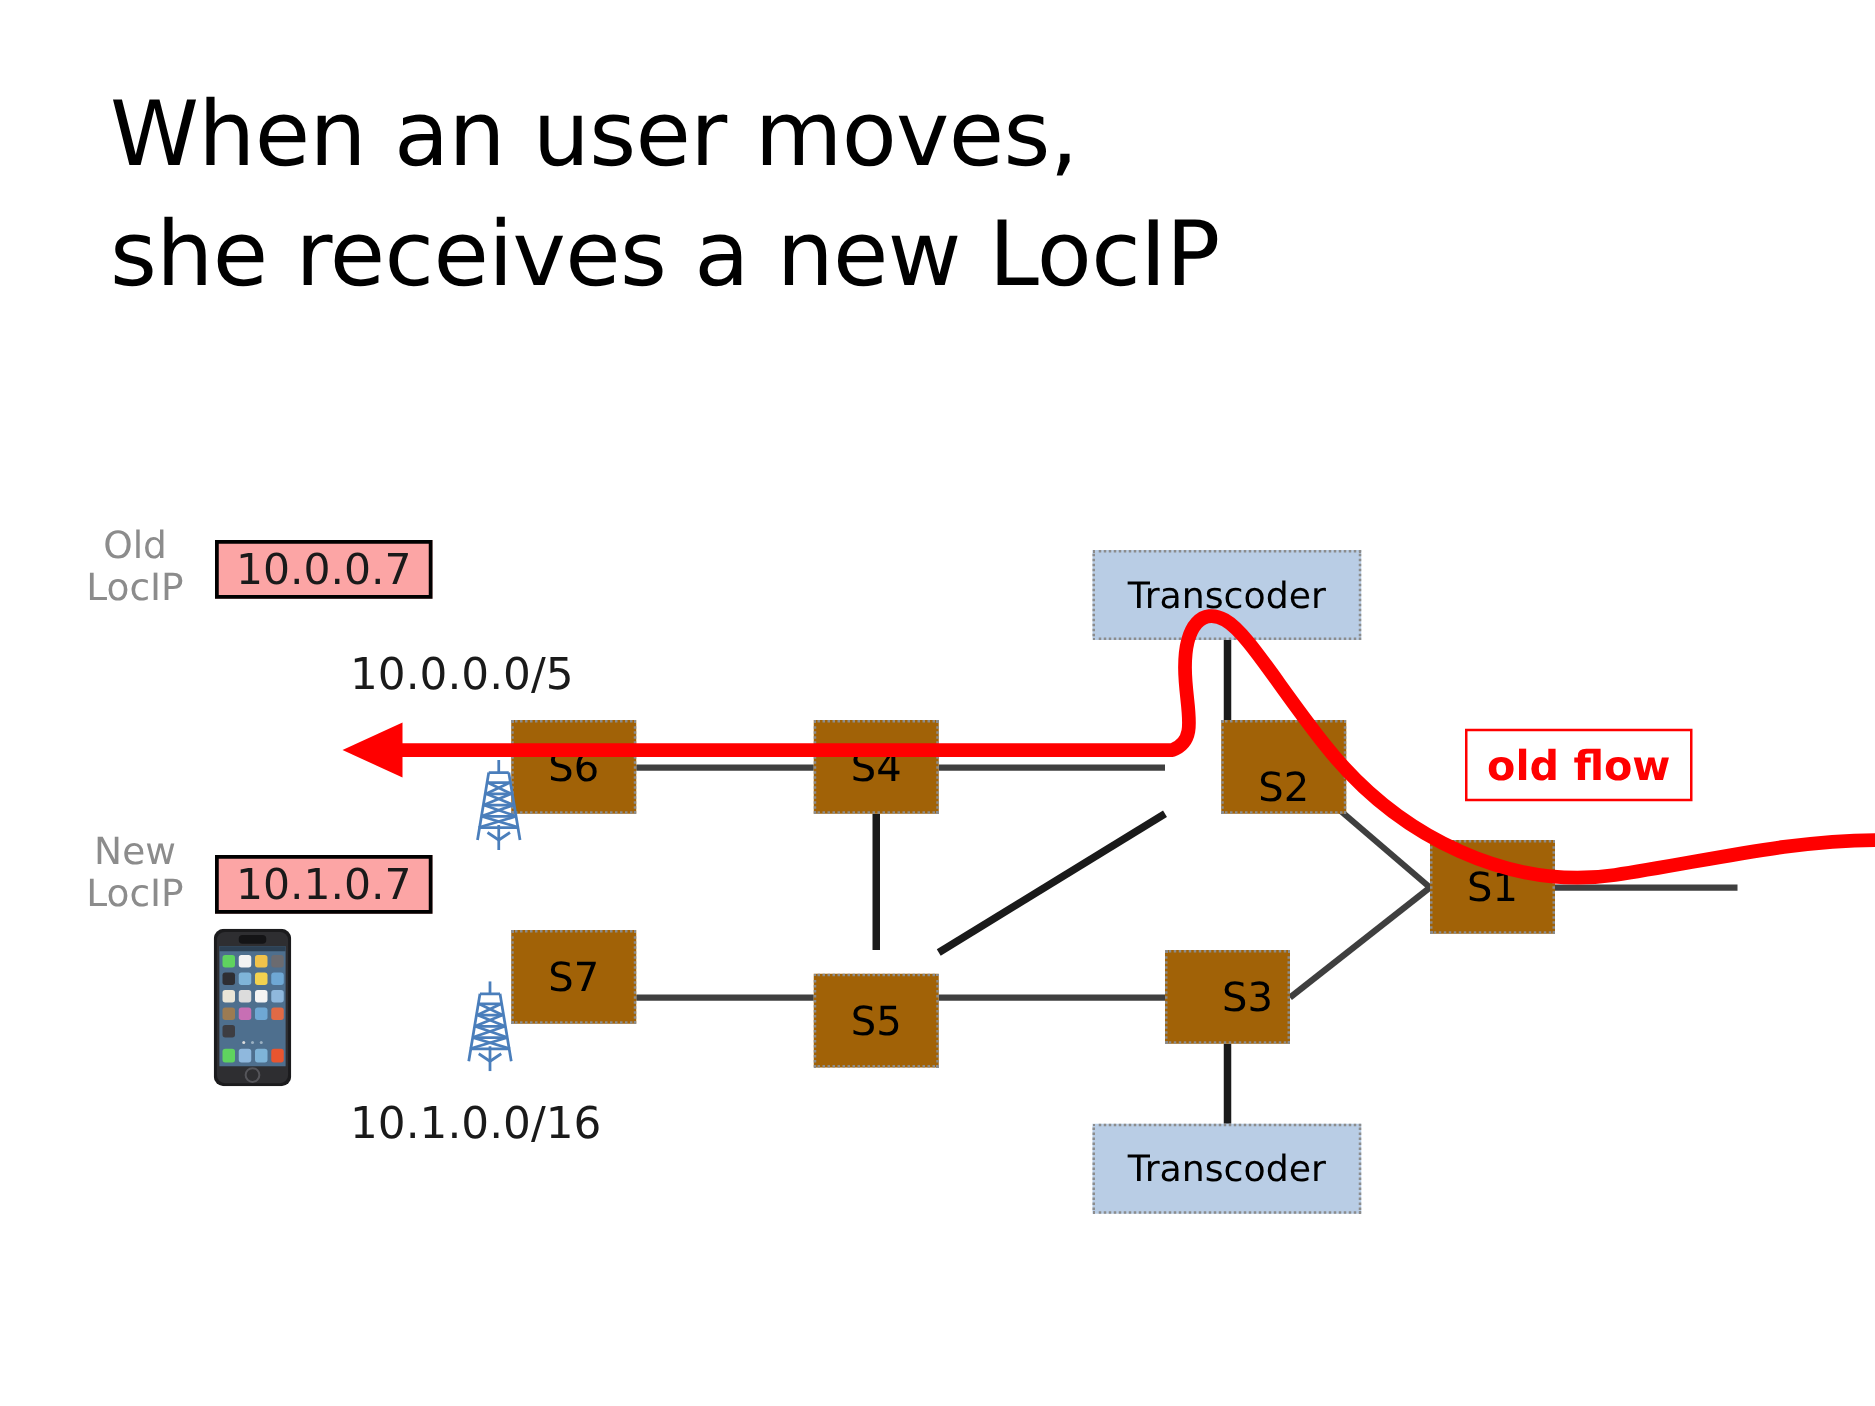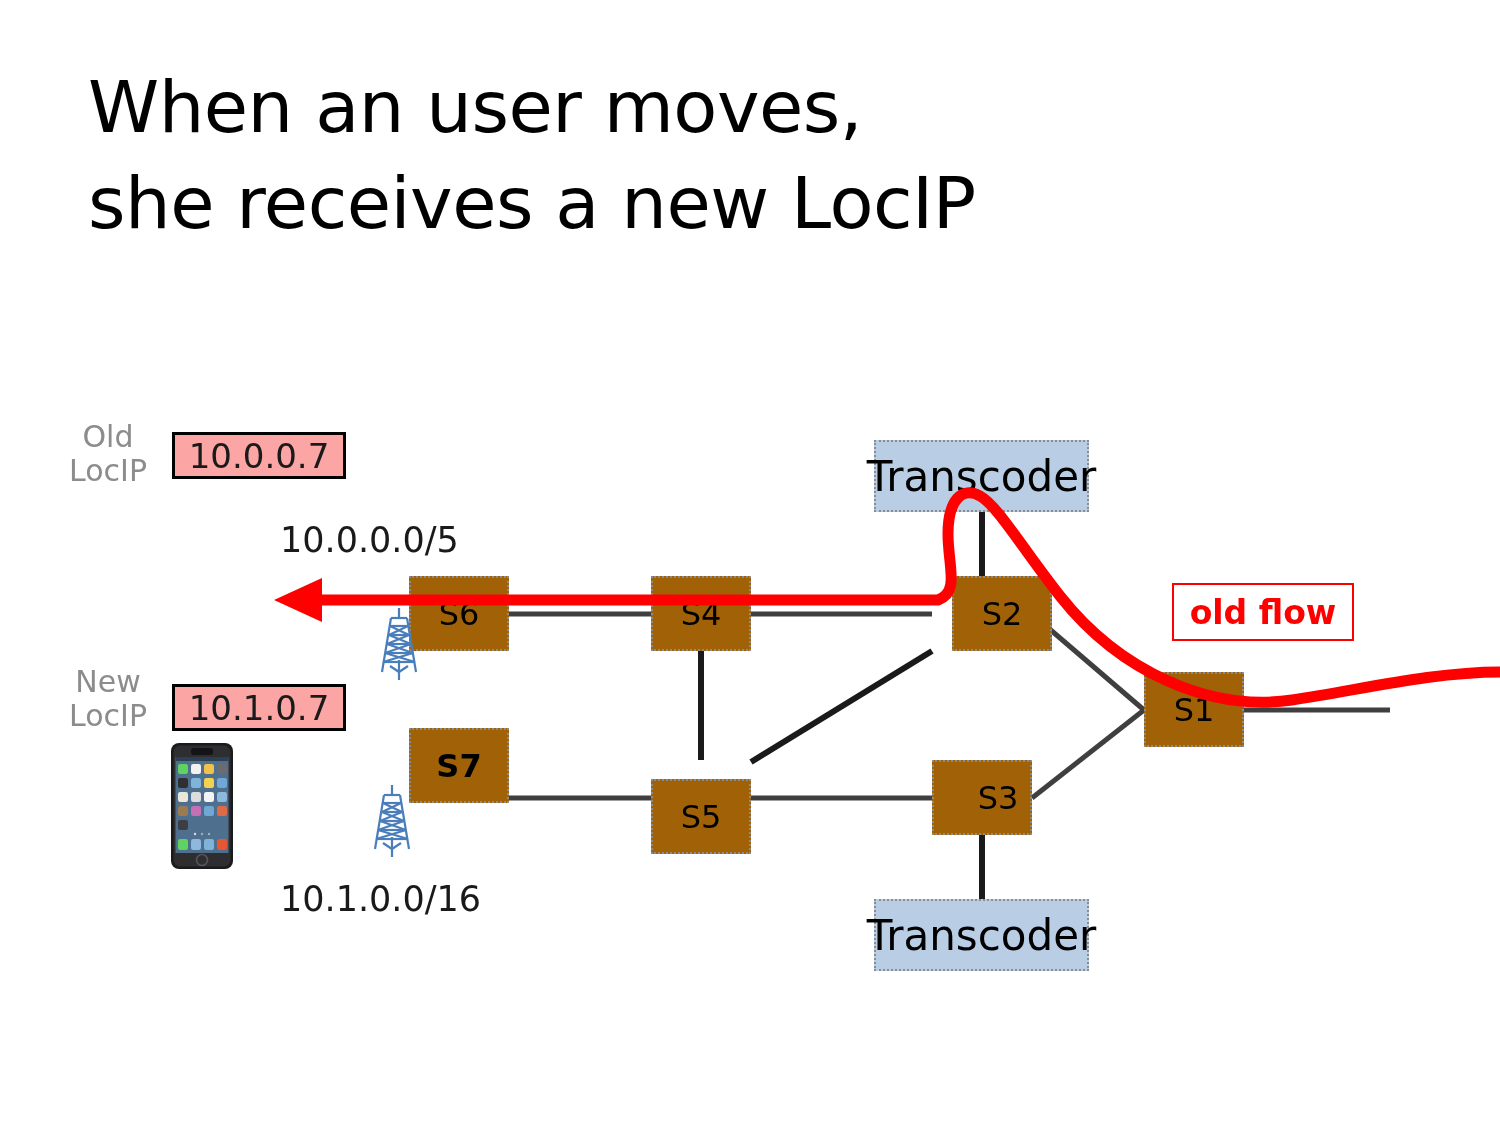--- a/index.html
+++ b/index.html
@@ -62,21 +62,21 @@
     background: #a16207;
     width: 100px;
     height: 75px;
     font-size: 32px;
     color: #000;
   }
   .node.transcoder {
     background: #b9cde5;
     width: 215px;
     height: 72px;
-    font-size: 42px;
+    font-size: 29px;
     color: #000;
   }
 
   
   .ip-box {
     position: absolute;
     box-sizing: border-box;
     border: 3px solid #000000;
     background: #fca5a5;
     display: flex;
@@ -173,27 +173,27 @@
   <div class="node transcoder" style="left:874px; top:440px;">
     <span>Transcoder</span>
   </div>
 
   <div class="node router" style="left:409px; top:576px;">
     <span>S6</span>
   </div>
   <div class="node router" style="left:651px; top:576px;">
     <span>S4</span>
   </div>
-  <div class="node router" style="left:952px; top:576px;">
+  <div class="node router" style="left:977px; top:576px;align-items:flex-end;">
     <span>S2</span>
   </div>
   <div class="node router" style="left:1144px; top:672px;">
     <span>S1</span>
   </div>
-  <div class="node router" style="left:409px; top:728px;font-weight:bold;">
+  <div class="node router" style="left:409px; top:744px;">
     <span>S7</span>
   </div>
   <div class="node router" style="left:651px; top:760px;margin-top:19px;">
     <span>S5</span>
   </div>
   <div class="node router" style="left:932px; top:760px;padding-left:32px;">
     <span>S3</span>
   </div>
 
   <div class="node transcoder" style="left:874px; top:899px;">

